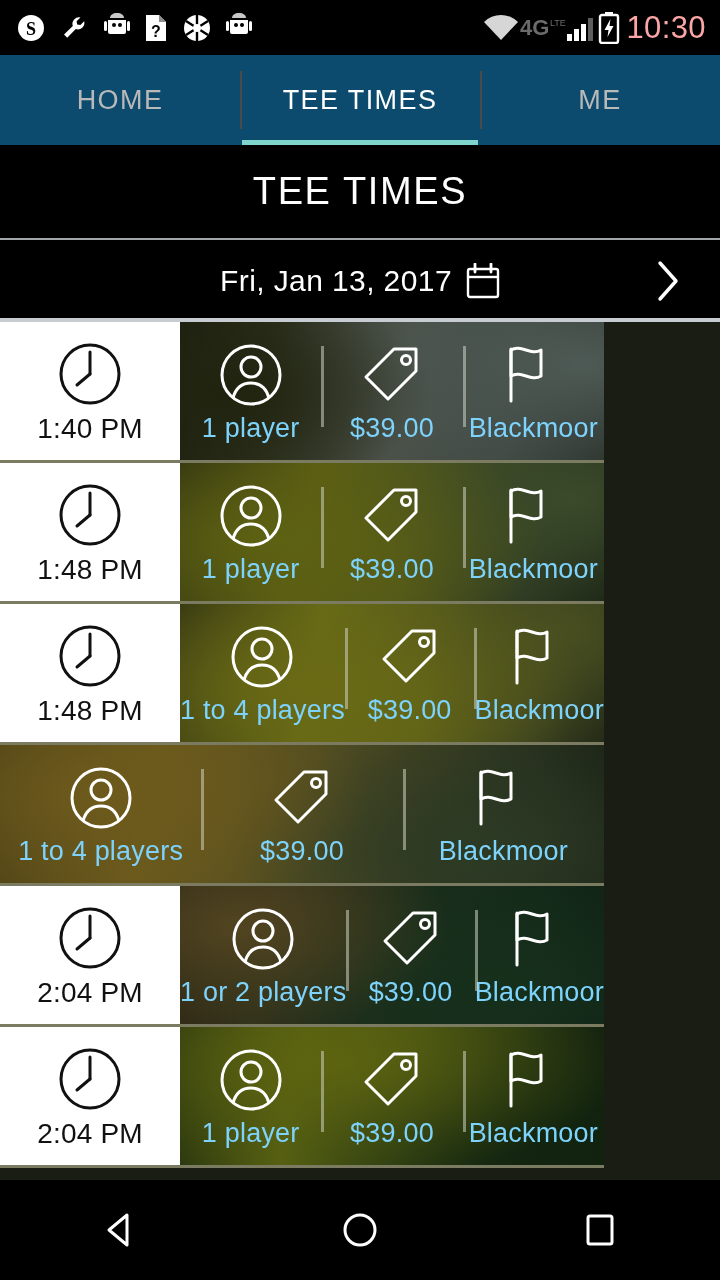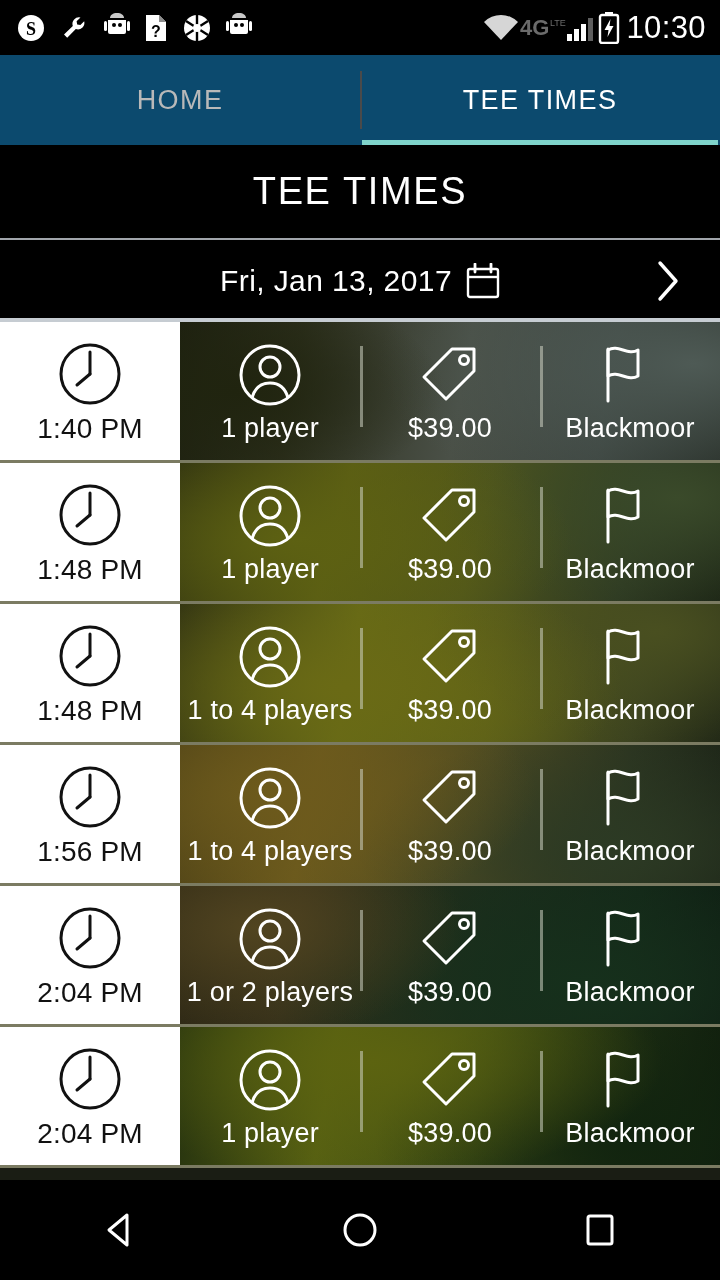--- a/index.html
+++ b/index.html
@@ -12,21 +12,21 @@
   #device { position:relative; width:720px; height:1280px; background:#000; overflow:hidden; }
 
   
   #status-bar {
     position:absolute; top:0; left:0; width:720px; height:55px;
     background:#000; display:flex; align-items:center;
   }
   #status-left { display:flex; align-items:center; gap:14px; padding-left:16px; }
   #status-right { margin-left:auto; display:flex; align-items:center; padding-right:14px; }
   .sb-ic { display:block; }
-  #clock-text { color:#ffffff; font-size:31px; letter-spacing:0.4px; padding-left:6px; }
+  #clock-text { color:#fca5a5; font-size:31px; letter-spacing:0.4px; padding-left:6px; }
 
   
   #tab-bar {
     position:absolute; top:55px; left:0; width:720px; height:90px;
     background:#0c4a6e; display:flex;
   }
   .tab {
     flex:1 1 0; position:relative;
     display:flex; align-items:center; justify-content:center;
     color:#b9b9b9; font-size:27px; letter-spacing:1.4px;
@@ -72,21 +72,21 @@
     width:52px; height:56px; display:flex; align-items:center; justify-content:center;
   }
   #list-top-rule { position:absolute; top:318px; left:0; width:720px; height:4px; background:#c6ccd2; }
 
   
   #tee-list {
     position:absolute; top:322px; left:0; width:720px; height:858px;
     overflow:hidden; background:#1a1d14;
   }
   .tee-row {
-    position:relative; width:720px; height:141px;
+    position:relative; width:604px; height:141px;
     display:flex; border-bottom:3px solid #7b7b62;
   }
   .time-cell {
     width:180px; flex:0 0 180px; background:#ffffff;
     display:flex; flex-direction:column; align-items:center; justify-content:center;
     gap:6px; padding-top:4px;
   }
   .time-label { color:#111111; font-size:28px; letter-spacing:0.2px; }
   .detail-cell {
     position:relative; flex:1 1 auto; display:flex; overflow:hidden;
@@ -95,21 +95,21 @@
   .detail-cols { position:relative; display:flex; width:100%; }
   .dcol {
     position:relative; flex:1 1 0;
     display:flex; flex-direction:column; align-items:center; justify-content:center;
     gap:6px; padding-top:4px;
   }
   .dcol + .dcol::before {
     content:""; position:absolute; left:0; top:24px; height:81px; width:3px;
     background:rgba(205,210,195,0.55);
   }
-  .dtext { color:#ffffff; font-size:27px; letter-spacing:0.2px; white-space:nowrap; }
+  .dtext { color:#7dd3fc; font-size:27px; letter-spacing:0.2px; white-space:nowrap; }
 
   
   .bg-a { background:
       radial-gradient(ellipse 300px 150px at 10% 50%, #20240f 0%, rgba(32,36,15,0) 70%),
       radial-gradient(ellipse 420px 200px at 95% 30%, #4e5a55 0%, rgba(78,90,85,0) 75%),
       linear-gradient(100deg, #1d2010 0%, #2c2f1c 22%, #4a5047 52%, #3c443f 78%, #20261f 100%); }
   .bg-b { background:
       radial-gradient(ellipse 380px 170px at 22% 55%, #5d6112 0%, rgba(93,97,18,0) 72%),
       radial-gradient(ellipse 320px 160px at 92% 25%, #3a4a2a 0%, rgba(58,74,42,0) 75%),
       linear-gradient(105deg, #2a2c10 0%, #5a5d14 30%, #50561b 55%, #2e3a22 82%, #1b2415 100%); }
@@ -215,20 +215,23 @@
   </div>
 
   <div id="tab-bar">
     <div class="tab">
       <span>HOME</span>
     </div>
     <div class="tab sel">
       <span>TEE TIMES</span>
       <span class="tab-underline"></span>
     </div>
+    <div class="tab">
+      <span>ME</span>
+    </div>
   </div>
 
   <div id="hero">
     <div id="hero-bg"></div>
 
     <div id="hero-title-wrap">
       <span id="hero-title">TEE TIMES</span>
     </div>
     <div id="hero-sep"></div>
 
@@ -360,28 +363,20 @@
               <path d="M12 6v52" stroke="#fff" stroke-width="3" stroke-linecap="round" fill="none"></path>
               <path d="M12 7c10-6 20 6 30 0v26c-10 6-20-6-30 0z" fill="none" stroke="#fff" stroke-width="3" stroke-linejoin="round"></path>
             </svg>
             <span class="dtext">Blackmoor</span>
           </div>
         </div>
       </div>
     </div>
 
     <div class="tee-row">
-      <div class="time-cell">
-        <svg width="66" height="66" viewBox="0 0 66 66">
-          <circle cx="33" cy="33" r="29" fill="none" stroke="#111" stroke-width="3"></circle>
-          <path d="M33 33V11" stroke="#111" stroke-width="3" stroke-linecap="round"></path>
-          <path d="M33 33 20 44" stroke="#111" stroke-width="3" stroke-linecap="round"></path>
-        </svg>
-        <span class="time-label">1:56 PM</span>
-      </div>
       <div class="detail-cell">
         <div class="detail-bg bg-d"></div>
         <div class="detail-cols">
           <div class="dcol">
             <svg width="64" height="64" viewBox="0 0 64 64">
               <circle cx="32" cy="32" r="29" fill="none" stroke="#fff" stroke-width="3"></circle>
               <circle cx="32" cy="24" r="10" fill="none" stroke="#fff" stroke-width="3"></circle>
               <path d="M14 55c3-11 10-15 18-15s15 4 18 15" fill="none" stroke="#fff" stroke-width="3"></path>
             </svg>
             <span class="dtext">1 to 4 players</span>

